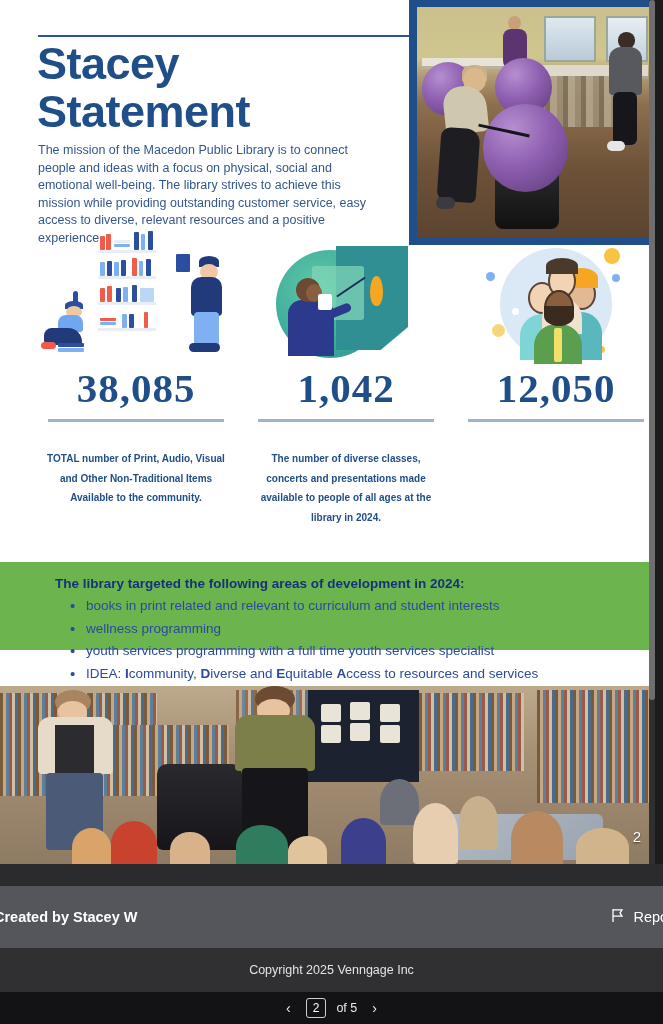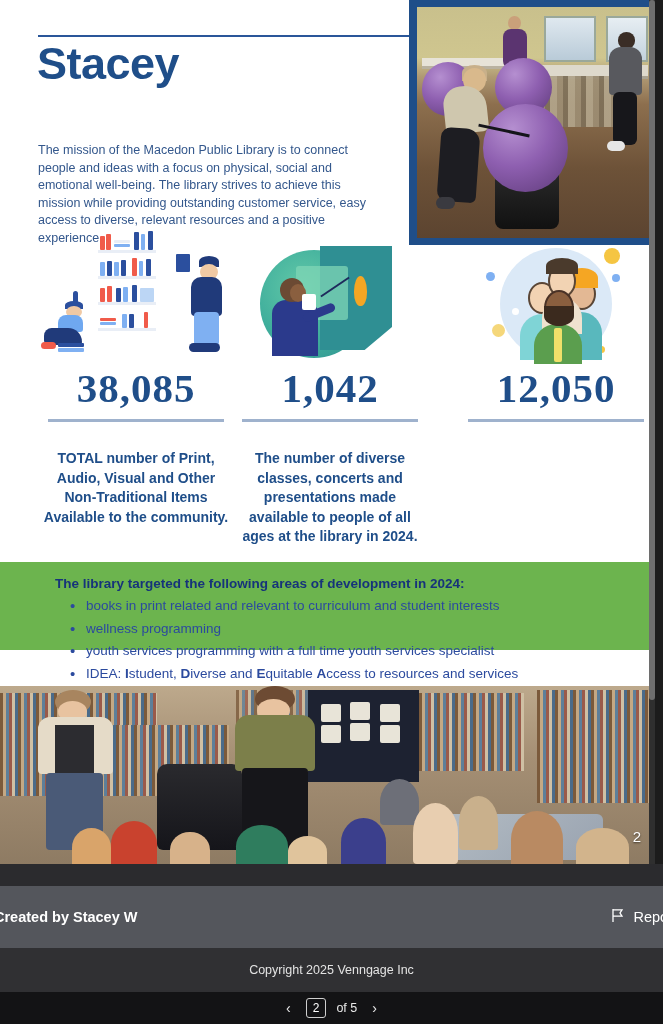--- a/index.html
+++ b/index.html
@@ -125,33 +125,33 @@
     font-size: 23px; font-weight: bold;
     text-align: center;
     padding: 3px 0 5px 0;
     letter-spacing: -0.2px;
   }
 
   
   .stats { position: absolute; left: 0; top: 240px; width: 655px; height: 320px; margin-left: 16px; }
   .stat { position: absolute; top: 0; width: 200px; text-align: center; }
   .stat.s1 { left: 20px; }
-  .stat.s2 { left: 214px; }
+  .stat.s2 { left: 230px; }
   .stat.s3 { left: 440px; }
   .stat-art { height: 125px; position: relative; }
   .stat-num {
     font-family: "Liberation Serif", serif;
     font-size: 41px; font-weight: bold; color: #1f4e89;
     letter-spacing: 1px;
     line-height: 46px;
   }
   .stat-rule { height: 3px; background: #9fb2cd; margin: 8px 12px 0 12px; }
   .stat-cap {
     margin-top: 27px;
-    font-size: 14px; line-height: 19.5px; font-weight: bold;
+    font-size: 10px; line-height: 19.5px; font-weight: bold;
     color: #1f4e89;
     padding: 0 6px;
   }
 
   
   .art1 { position: absolute; left: 0; top: 8px; width: 200px; height: 112px; }
   .shelf { position:absolute; background:#e9eef6; }
   .bk { position:absolute; border-radius: 1px; }
   .reader-sit { position:absolute; left: 6px; top: 54px; width: 52px; height: 50px; }
   .rs-head { position:absolute; left: 46%; top: 8%; width: 30%; height: 24%; border-radius:50%; background:#f0c9a4; }
@@ -287,20 +287,21 @@
 <body>
 
 <div id="root">
 
   <div class="page">
 
     <div class="top-rule"></div>
 
     <div class="title">
       <div>Stacey</div>
+      <div>Statement</div>
     </div>
 
     <div class="mission-body">The mission of the Macedon Public Library is to connect people and ideas with a focus on physical, social and emotional well-being. The library strives to achieve this mission while providing outstanding customer service, easy access to diverse, relevant resources and a positive experience.</div>
 
     <div class="photo-card">
       <div class="photo-inner">
         <div class="gymfloor"></div>
         <div class="gym-wallwin"></div>
         <div class="gym-wallwin2"></div>
         <div class="gym-table"></div>
@@ -438,21 +439,21 @@
         <div class="stat-rule"></div>
       </div>
     </div>
 
     <div class="green">
       <h3>The library targeted the following areas of development in 2024:</h3>
       <ul>
         <li>books in print related and relevant to curriculum and student interests</li>
         <li>wellness programming</li>
         <li>youth services programming with a full time youth services specialist</li>
-        <li><span>IDEA: </span><b>I</b><span>student, </span><b>D</b><span>iverse and </span><b>E</b><span>quitable </span><b>A</b><span>ccess to resources and services</span></li>
+        <li><span>IDEA: </span><b>I</b><span>community, </span><b>D</b><span>iverse and </span><b>E</b><span>quitable </span><b>A</b><span>ccess to resources and services</span></li>
       </ul>
     </div>
 
     <div class="libphoto">
       <div class="lp-shelf" style="left:0;top:4%;width:24%;height:58%;"></div>
       <div class="lp-shelf" style="left:15%;top:22%;width:20%;height:40%;"></div>
       <div class="lp-shelf" style="left:64%;top:4%;width:16%;height:44%;"></div>
       <div class="lp-shelf" style="left:82%;top:2%;width:18%;height:64%;"></div>
       <div class="lp-shelf" style="left:36%;top:2%;width:12%;height:22%;opacity:.8;"></div>
       <div class="lp-board"></div>

